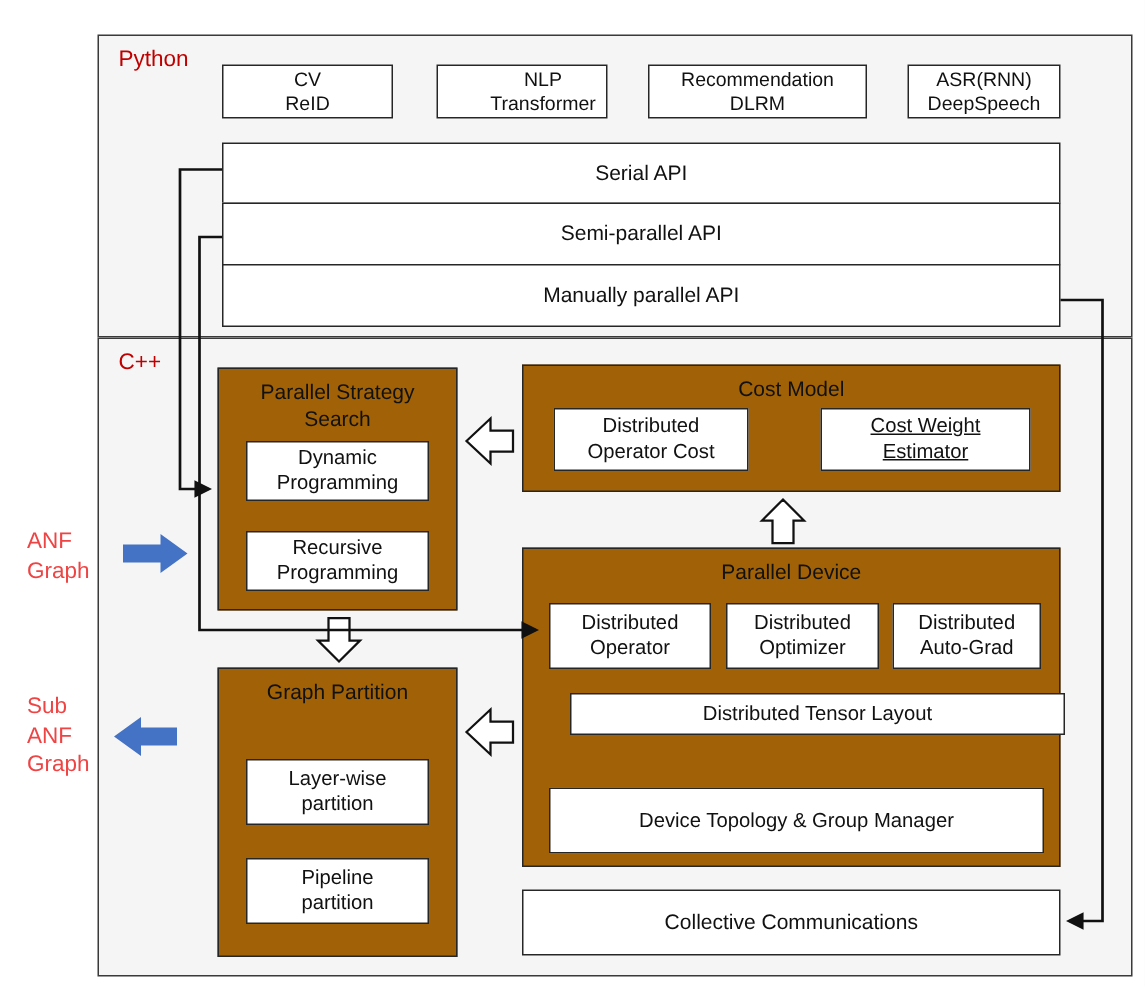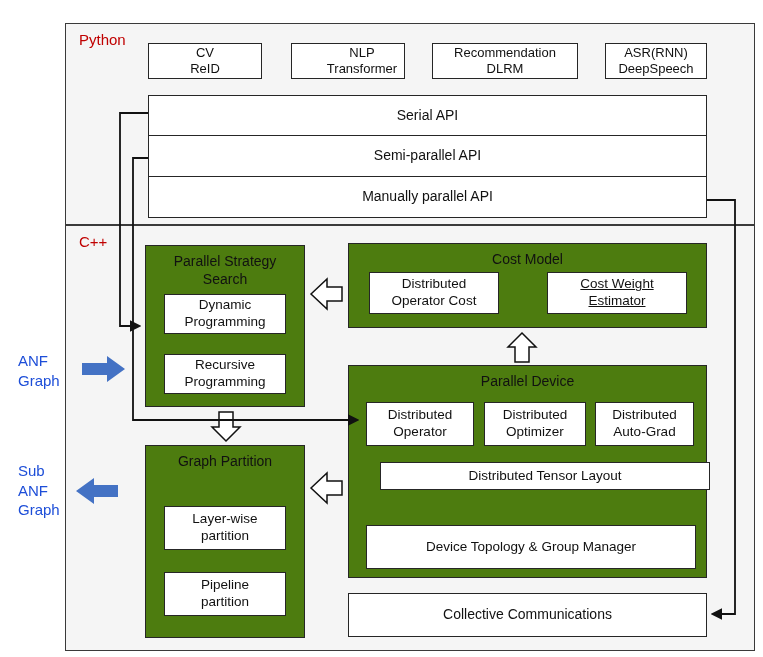--- a/index.html
+++ b/index.html
@@ -10,29 +10,29 @@
   .section { position: absolute; border: 1px solid #3a3a3a; background: #f5f5f5; }
   .section-label { position: absolute; font-size: 15px; color: #c00000; }
 
   .box {
     position: absolute; border: 1px solid #262626; background: #ffffff;
     display: flex; align-items: center; justify-content: center;
     text-align: center; font-size: 13.5px; line-height: 1.25;
   }
   .box .lbl, .multiline { white-space: pre-line; }
 
-  .container-box { position: absolute; border: 1px solid #262626; background: #4d7c0f; }
+  .container-box { position: absolute; border: 1px solid #262626; background: #a16207; }
   .container-title {
     position: absolute; top: 7px; left: 0; right: 0; text-align: center;
     font-size: 14px; white-space: pre-line; line-height: 1.25;
   }
 
   .api-bar { font-size: 14px; }
 
-  .side-label { position: absolute; font-size: 15px; line-height: 1.3; white-space: pre-line; color: #1d4ed8; }
+  .side-label { position: absolute; font-size: 15px; line-height: 1.3; white-space: pre-line; color: #ef4444; }
 
   svg.overlay { position: absolute; left: 0; top: 0; pointer-events: none; }
 </style>
 </head>
 <body>
 
 <div class="canvas">
 
   <div class="section" style="left:65px; top:10px; width:690px; height:202px;"></div>
   <span class="section-label" style="left:79px; top:18px;">Python</span>

